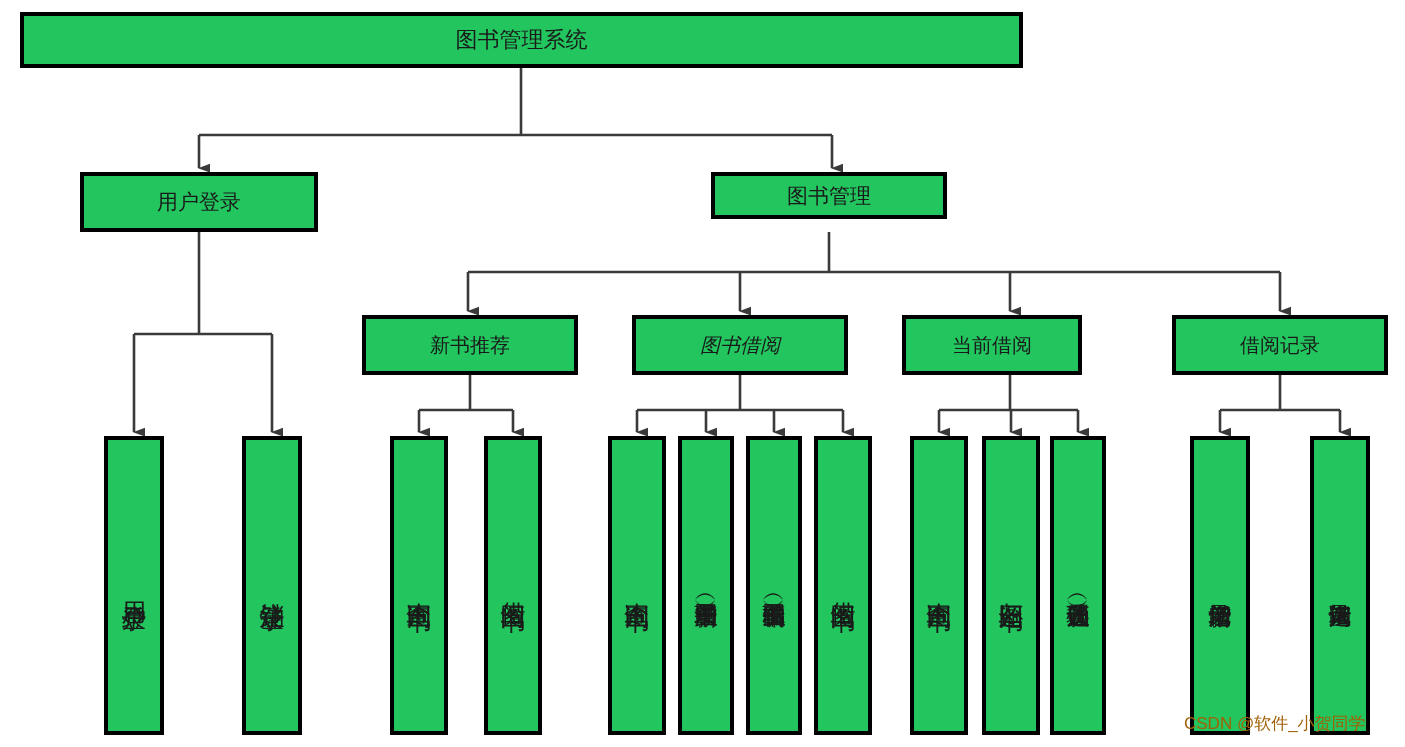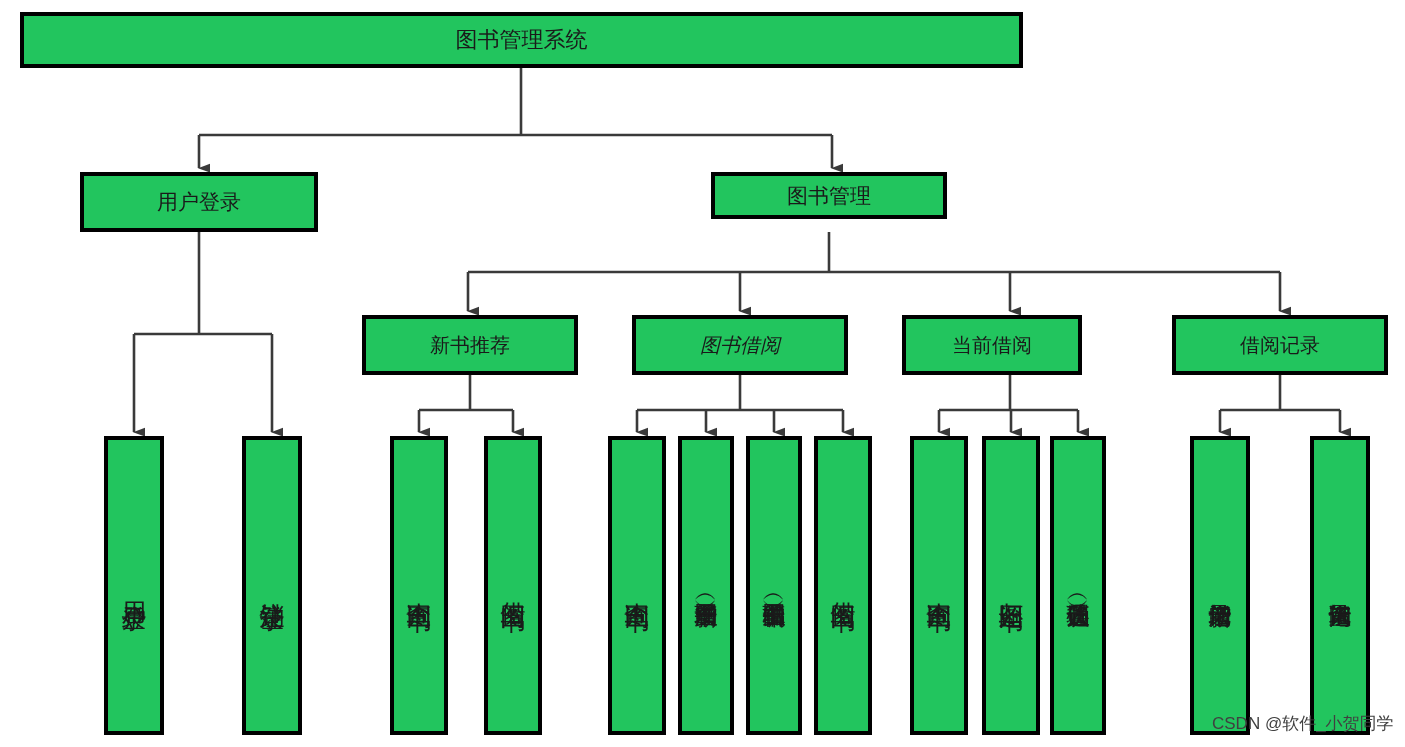--- a/index.html
+++ b/index.html
@@ -30,23 +30,23 @@
     font-size:25px;
     letter-spacing:2px;
     line-height:1;
     padding:6px 0;
     white-space:nowrap;
   }
   .node.leaf.tight{font-size:23px;letter-spacing:0px;}
   svg#wires{position:absolute;left:0;top:0;width:1405px;height:747px;z-index:1;}
   #watermark{
     position:absolute;
-    left:1192px;top:712px;
+    left:1164px;top:712px;
     font-size:17px;
-    color:#404040;
+    color:#a16207;
     white-space:nowrap;
     z-index:3;
     pointer-events:none;
     padding-left:20px;
   }
 </style>
 </head>
 <body>
 
 <div id="canvas">

